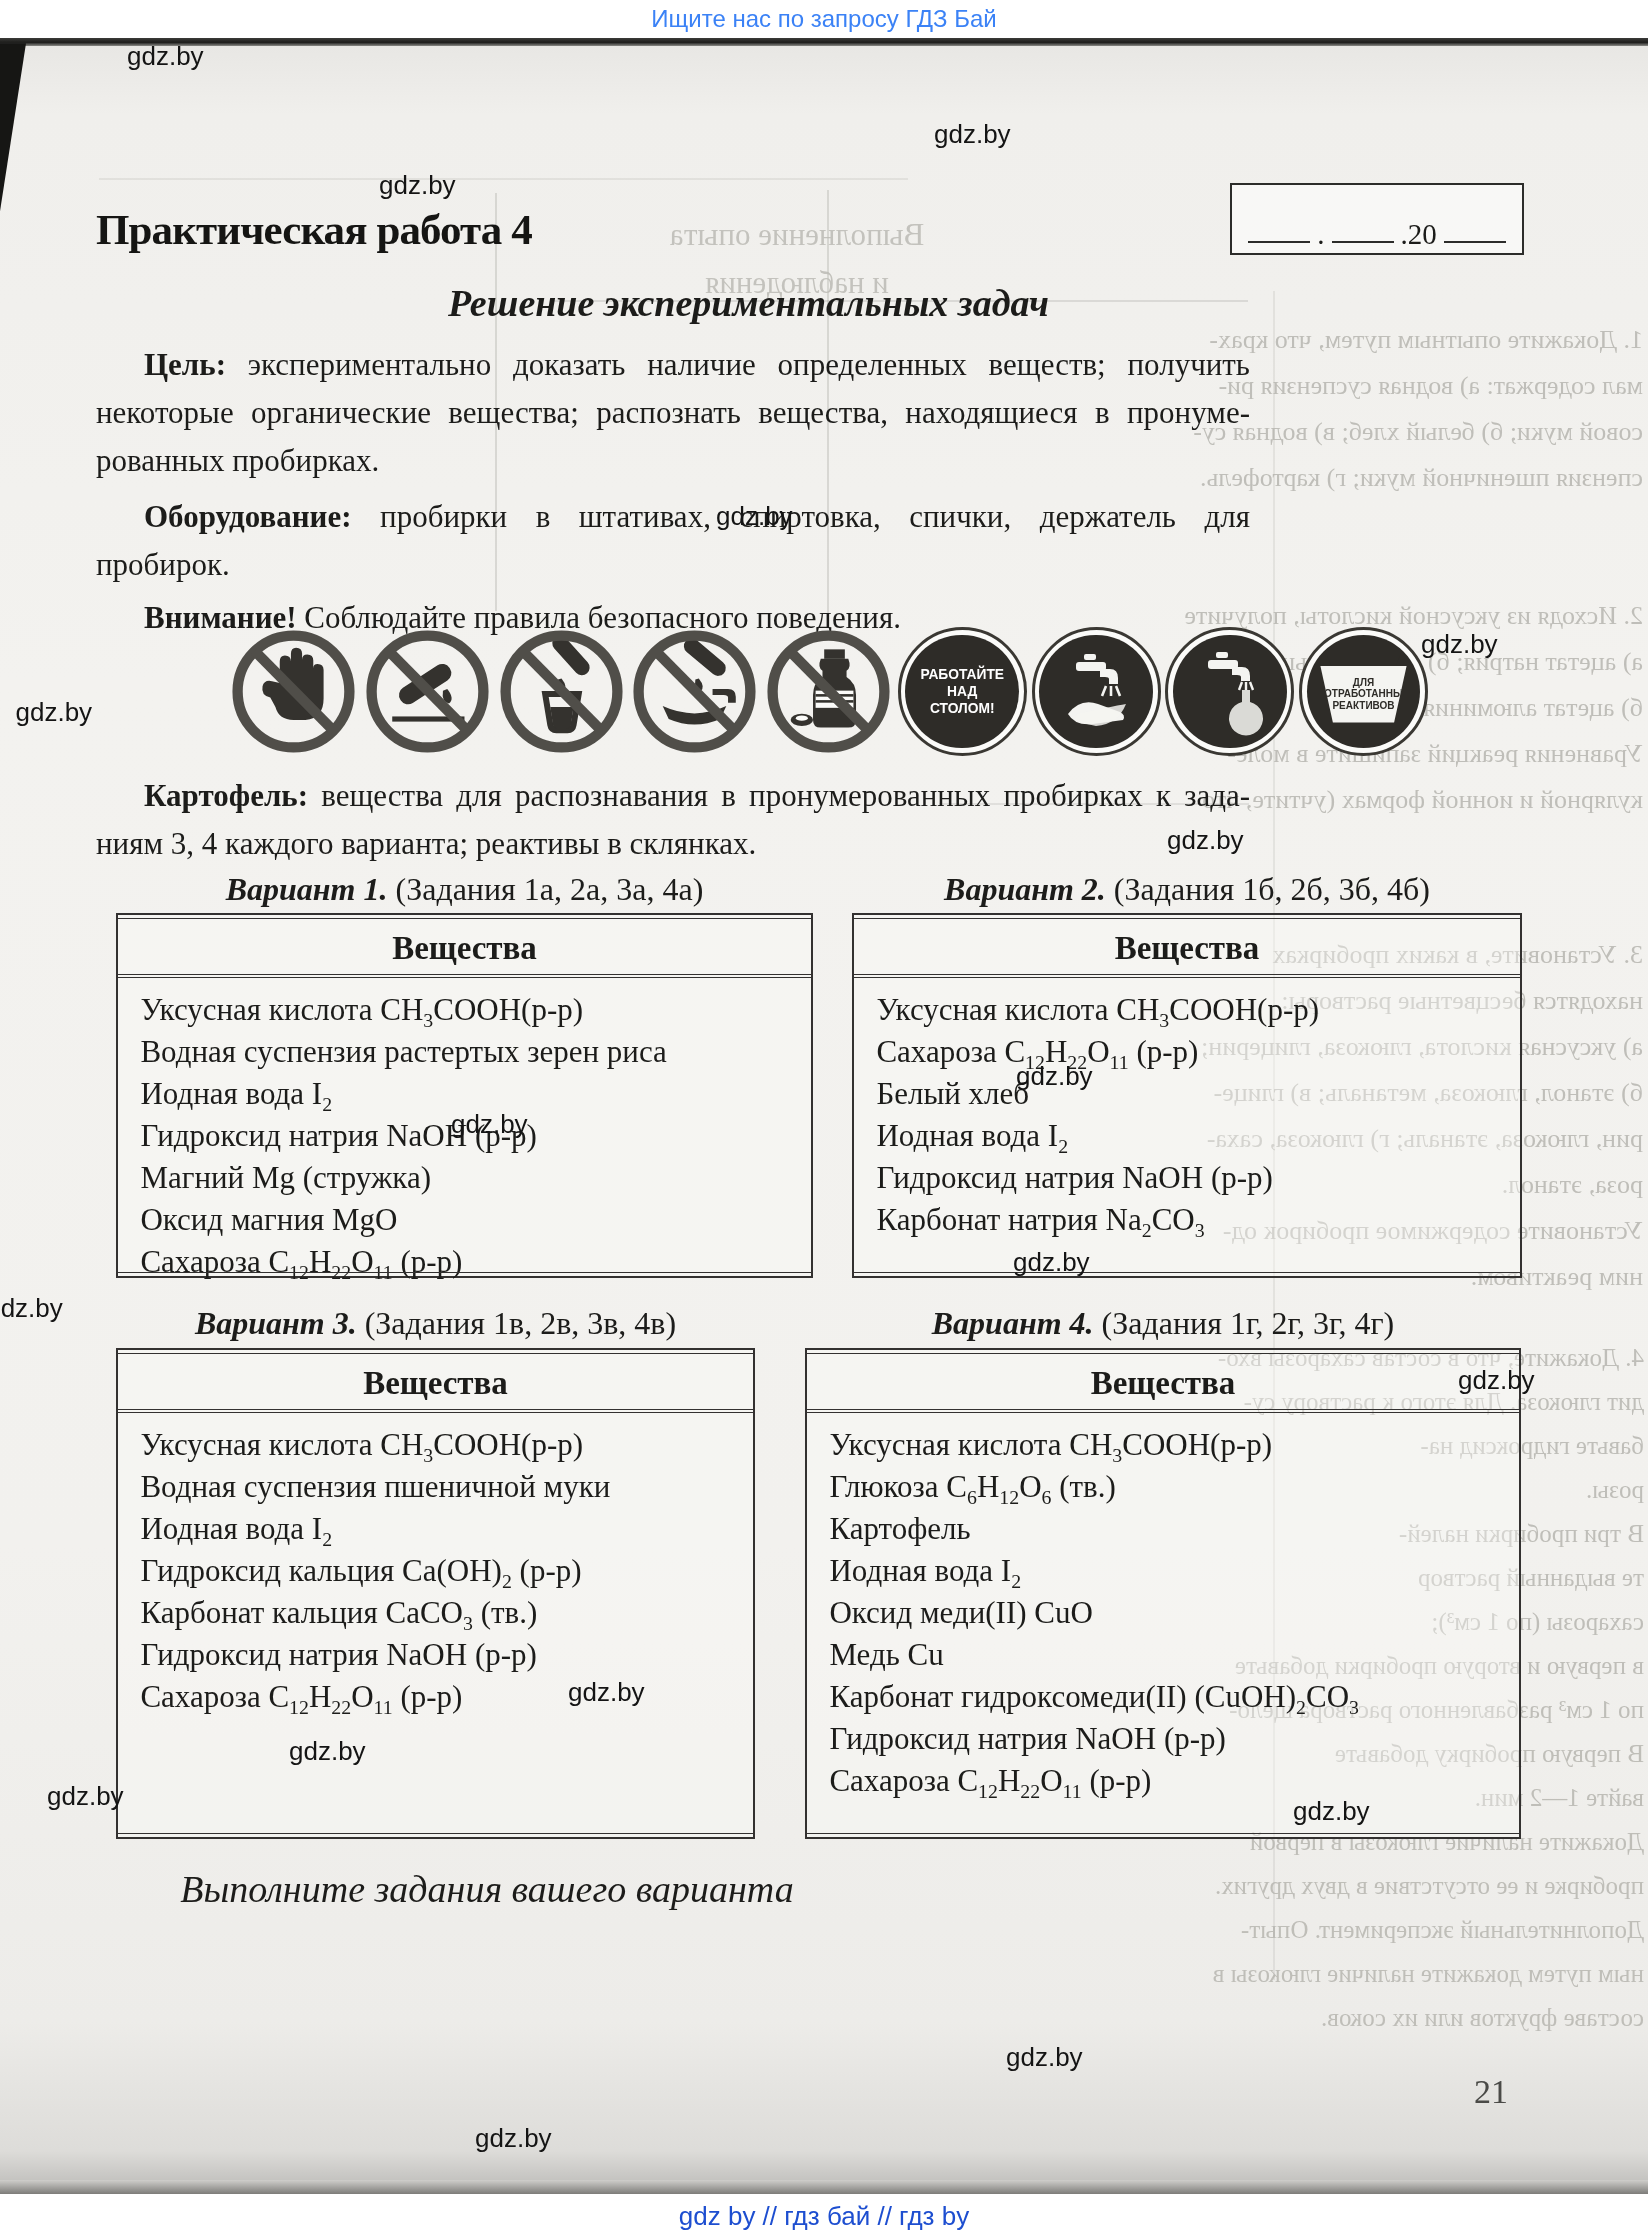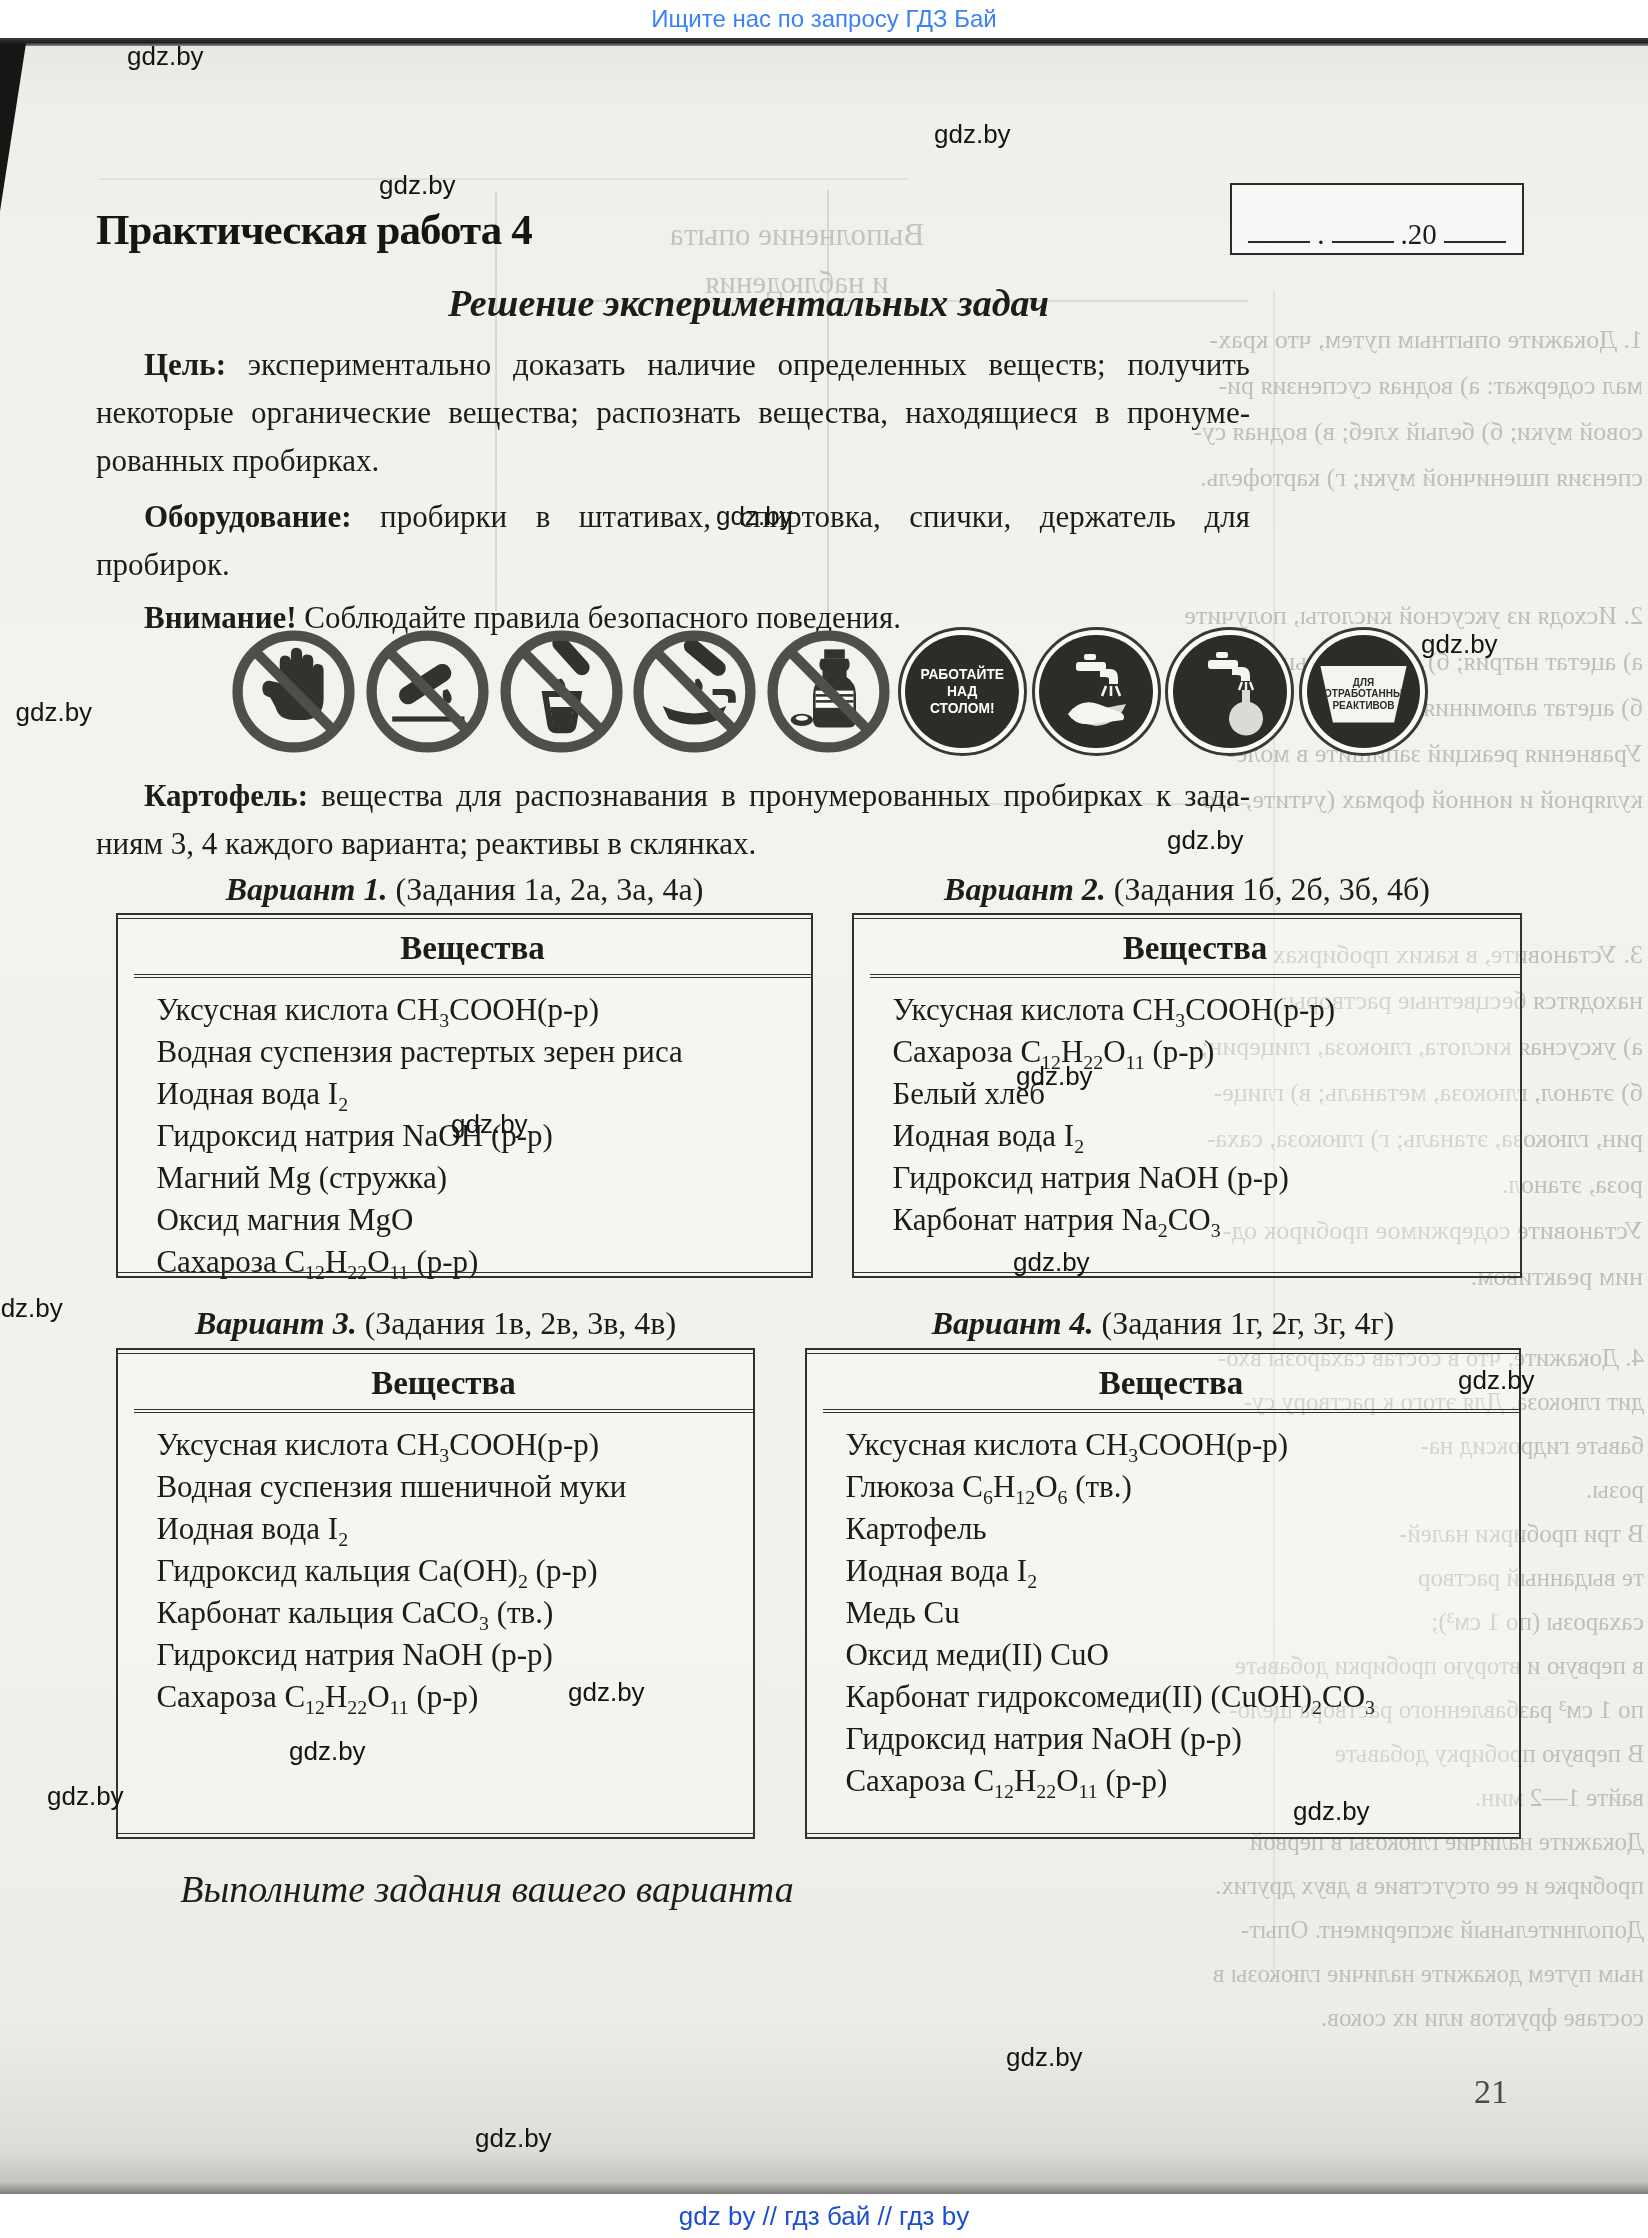--- a/index.html
+++ b/index.html
@@ -77,21 +77,21 @@
     font-size:10px;line-height:11.2px;width:79px;text-align:center;}
 
   
   .vhead{position:absolute;font-size:32px;text-align:center;white-space:nowrap;}
   .vhead .v-title{font-weight:bold;font-style:italic;}
   #vh1{left:116px;top:871px;width:697px;}
   #vh2{left:852px;top:871px;width:670px;}
   #vh3{left:116px;top:1305px;width:639px;}
   #vh4{left:805px;top:1305px;width:716px;}
 
-  .vtable{position:absolute;border:2.6px solid #333130;box-sizing:border-box;background:rgba(252,252,250,.35);padding-left:16px;}
+  .vtable{position:absolute;border:2.6px solid #333130;box-sizing:border-box;background:rgba(252,252,250,.35);}
   .vtable .tline-top{position:absolute;top:2.6px;left:0;right:0;border-top:1.7px solid #333130;}
   .vtable .tline-bottom{position:absolute;bottom:2.6px;left:0;right:0;border-bottom:1.7px solid #333130;}
   .vtable .thead{margin-top:6.9px;font-weight:bold;text-align:center;font-size:33px;
     padding:8.6px 0 6.9px;border-bottom:4.3px double #333130;}
   .vtable .rows{padding:10.3px 12px 0 22.4px;}
   .srow{font-size:31px;line-height:42px;white-space:nowrap;}
   sub{font-size:64%;line-height:0;}
   #t1{left:116px;top:913px;width:697px;height:365px;}
   #t2{left:852px;top:913px;width:670px;height:365px;}
   #t3{left:116px;top:1348px;width:639px;height:491px;}
@@ -376,22 +376,22 @@
     <div class="tline-bottom"></div>
   </div>
   <div id="t4" class="vtable" style="top:1310px;">
     <div class="tline-top"></div>
     <div class="thead">Вещества</div>
     <div class="rows">
         <div class="srow">Уксусная кислота CH<sub>3</sub>COOH(р-р)</div>
         <div class="srow">Глюкоза C<sub>6</sub>H<sub>12</sub>O<sub>6</sub> (тв.)</div>
         <div class="srow">Картофель</div>
         <div class="srow">Иодная вода I<sub>2</sub></div>
+        <div class="srow">Оксид меди(II) CuO</div>
         <div class="srow">Медь Cu</div>
-        <div class="srow">Оксид меди(II) CuO</div>
         <div class="srow">Карбонат гидроксомеди(II) (CuOH)<sub>2</sub>CO<sub>3</sub></div>
         <div class="srow">Гидроксид натрия NaOH (р-р)</div>
         <div class="srow">Сахароза C<sub>12</sub>H<sub>22</sub>O<sub>11</sub> (р-р)</div>
       </div>
     <div class="tline-bottom"></div>
   </div>
 
   <div class="closing" style="top:1829px;">Выполните задания вашего варианта</div>
   <div class="pagenum" style="top:2035px;">21</div>
   <div class="bottom-band"></div>

